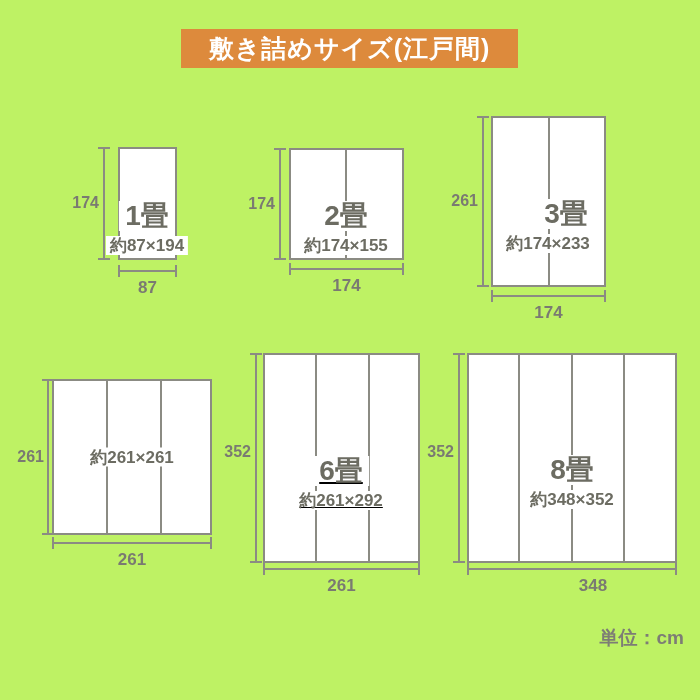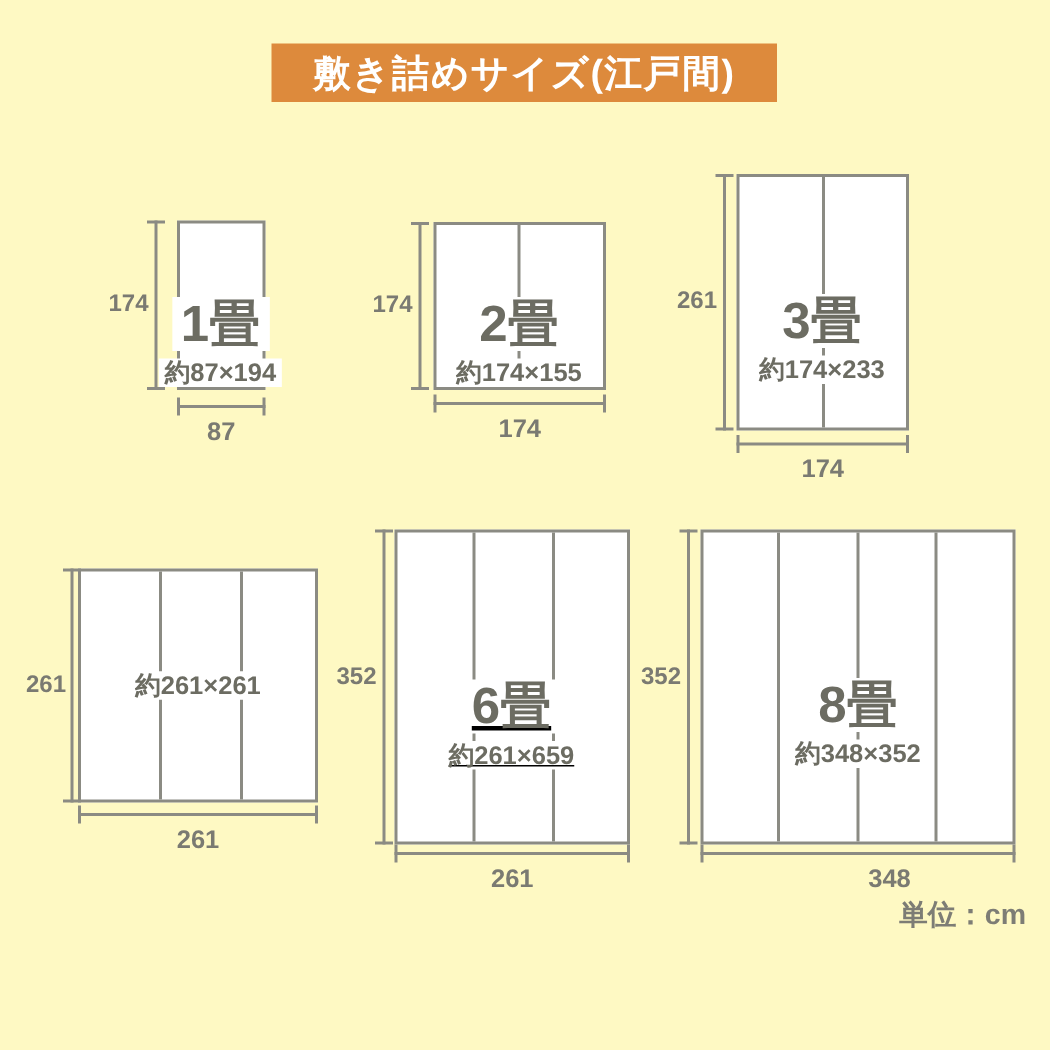--- a/index.html
+++ b/index.html
@@ -1,29 +1,29 @@
 <!DOCTYPE html>
 <html><head>
 <meta charset="utf-8">
 <style>
   html,body{margin:0;padding:0;background:#fff;}
-  .page{position:relative;width:700px;height:700px;background:#fef9c3;overflow:hidden;
+  .page{position:relative;width:700px;height:700px;background:#bef264;overflow:hidden;
         font-family:"Liberation Sans", sans-serif;}
 
   
   .banner{position:absolute;left:181px;top:29px;width:337px;height:39px;
           background:#DD8A3C;color:#ffffff;display:flex;align-items:center;justify-content:center;
           font-size:25px;font-weight:bold;letter-spacing:1px;white-space:nowrap;}
 
   
   .rect{position:absolute;border:2px solid #8B8B83;box-sizing:border-box;background:#fff;}
   .dv{position:absolute;width:2px;background:#8B8B83;}
   .labels{position:absolute;transform:translate(-50%,-50%);display:flex;flex-direction:column;
           align-items:center;gap:5px;z-index:2;white-space:nowrap;text-align:center;}
-  .jo{font-size:34px;font-weight:bold;color:#6C6C62;background:#fff;padding:1px 6px;line-height:1;margin-top:48px;}
+  .jo{font-size:28px;font-weight:bold;color:#6C6C62;background:#fff;padding:1px 6px;line-height:1;margin-top:48px;}
   .size{font-size:17px;font-weight:bold;color:#6C6C62;background:#fff;padding:1px 4px;line-height:1;}
 
   .vline{position:absolute;width:2px;background:#8B8B83;}
   .vline::before,.vline::after{content:"";position:absolute;left:-5px;width:12px;height:2px;background:#8B8B83;}
   .vline::before{top:0;} .vline::after{bottom:0;}
 
   .hline{position:absolute;height:2px;background:#8B8B83;}
   .hline::before,.hline::after{content:"";position:absolute;top:-5px;width:2px;height:12px;background:#8B8B83;}
   .hline::before{left:0;} .hline::after{right:0;}
 
@@ -44,21 +44,21 @@
   .d2-dv1{left:345px;top:150px;height:108px;}
   .d2-labels{left:346px;top:204px;}
   .d2-vline{left:279px;top:148px;height:112px;}
   .d2-vnum{left:231px;top:196px;}
   .d2-hline{left:289px;top:268px;width:115px;}
   .d2-hnum{left:289px;top:277px;width:115px;}
 
   
   .d3-rect{left:491px;top:116px;width:115px;height:171px;}
   .d3-dv1{left:548px;top:118px;height:167px;}
-  .d3-labels{left:548px;top:202px;}
+  .d3-labels{left:548px;top:202px;align-items:flex-end;}
   .d3-vline{left:482px;top:116px;height:171px;}
   .d3-vnum{left:434px;top:193px;}
   .d3-hline{left:491px;top:295px;width:115px;}
   .d3-hnum{left:491px;top:304px;width:115px;}
 
   
   .d4-rect{left:52px;top:379px;width:160px;height:156px;}
   .d4-dv1{left:106px;top:381px;height:152px;}
   .d4-dv2{left:160px;top:381px;height:152px;}
   .d4-labels{left:132px;top:457px;}
@@ -82,21 +82,21 @@
   .d6-dv1{left:518px;top:355px;height:206px;}
   .d6-dv2{left:571px;top:355px;height:206px;}
   .d6-dv3{left:623px;top:355px;height:206px;}
   .d6-labels{left:572px;top:458px;}
   .d6-vline{left:458px;top:353px;height:210px;}
   .d6-vnum{left:410px;top:444px;}
   .d6-hline{left:467px;top:568px;width:210px;}
   .d6-hnum{left:488px;top:577px;width:210px;}
 
   
-  .unit{position:absolute;right:16px;top:600px;font-size:19px;font-weight:bold;color:#7D7D75;line-height:1.2;}
+  .unit{position:absolute;right:16px;top:627px;font-size:19px;font-weight:bold;color:#7D7D75;line-height:1.2;}
   .tolerance{position:absolute;right:11px;top:655px;font-size:19px;font-weight:bold;color:#7D7D75;line-height:1.2;}
 </style>
 </head>
 <body>
 
 <div class="page">
 
   <div class="banner">
     <span>敷き詰めサイズ(江戸間)</span>
   </div>
@@ -155,21 +155,21 @@
   <div>
     <div class="rect d5-rect"></div>
     <div class="dv d5-dv1"></div>
     <div class="dv d5-dv2"></div>
     <div class="vline d5-vline"></div>
     <div class="vnum d5-vnum">352</div>
     <div class="hline d5-hline"></div>
     <div class="hnum d5-hnum">261</div>
     <div class="labels d5-labels">
       <span class="jo">6畳</span>
-      <span class="size">約261×659</span>
+      <span class="size">約261×292</span>
     </div>
   </div>
 
   <div>
     <div class="rect d6-rect"></div>
     <div class="dv d6-dv1"></div>
     <div class="dv d6-dv2"></div>
     <div class="dv d6-dv3"></div>
     <div class="vline d6-vline"></div>
     <div class="vnum d6-vnum">352</div>

